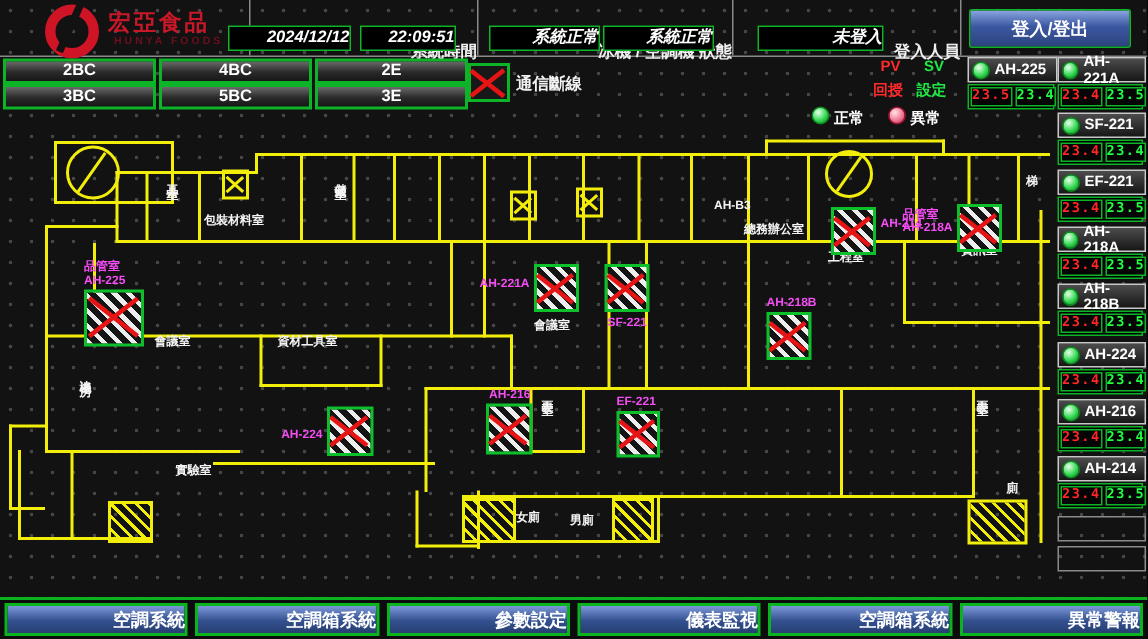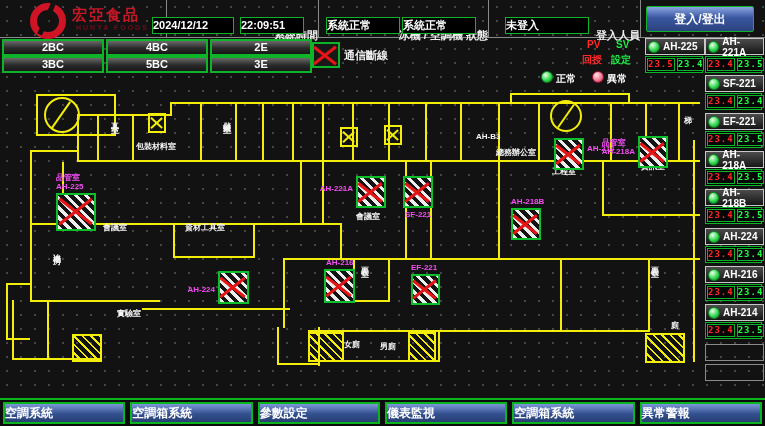--- a/index.html
+++ b/index.html
@@ -13,21 +13,21 @@
   }
   
   .hdr{position:absolute;left:0;top:0;width:765px;height:37px;border-bottom:1px solid #8a8a8a;padding-left:16px;}
   .hdr .vsep{position:absolute;top:0;width:1px;height:37px;background:#8a8a8a;}
   .logo-glyph{position:absolute;left:30px;top:3px;width:22px;height:22px;border:7px solid #cf1426;border-radius:50%;}
   .logo-slash{position:absolute;left:44px;top:2px;width:5px;height:34px;background:#121212;transform:rotate(24deg);}
   .logo-title{position:absolute;left:72px;top:6px;font-size:15px;font-weight:bold;color:#c81828;letter-spacing:2px;}
   .logo-sub{position:absolute;left:76px;top:24px;font-size:7px;font-weight:bold;color:#6d0f1c;letter-spacing:2px;}
   .hdr-label{position:absolute;top:12px;height:13px;font-size:11px;font-weight:bold;color:#efefef;text-align:right;line-height:13px;margin-top:17px;}
   .fld{position:absolute;top:17px;height:15px;border:1px solid #10b428;background:#000;
-       color:#fff;font-size:11px;font-weight:bold;text-align:left;line-height:15px;}
+       color:#fff;font-size:11px;font-weight:bold;text-align:right;line-height:15px;font-style:italic;}
   .login-btn{position:absolute;left:646px;top:6px;width:106px;height:24px;border:1px solid #10b428;
        background:linear-gradient(#8ba5e0,#3a57a0 45%,#2c437e);color:#fff;font-size:12px;font-weight:bold;
        text-align:center;line-height:24px;border-radius:2px;cursor:pointer;}
   
   .fbtn{position:absolute;height:13px;width:98px;border:2px solid #0db428;
         background:linear-gradient(#6a6a6a,#2a2a2a 55%,#171717);
         color:#fff;font-size:11px;font-weight:bold;text-align:center;line-height:13px;cursor:pointer;}
   
   .legend-x{position:absolute;left:312px;top:42px;width:24px;height:22px;border:2px solid #0db428;background:#181818;}
   .legend-x i,.dev-icon i{position:absolute;left:-3px;top:45%;width:115%;height:3px;background:#e61414;}
@@ -61,21 +61,21 @@
   .dev-icon{position:relative;border:2px solid #0dbf2a;
             background:repeating-linear-gradient(45deg,#ededed 0 3px,#141414 3px 7px);}
   .dev-lbl{position:absolute;color:#f54cf5;font-size:8px;font-weight:bold;line-height:9px;white-space:nowrap;z-index:5;}
   .dev-lbl span{display:block;}
   .room{position:absolute;color:#f4f4f4;font-size:8px;font-weight:bold;line-height:9px;z-index:3;white-space:nowrap;}
   .room.v{writing-mode:vertical-rl;text-orientation:upright;letter-spacing:1px;}
   
   .navbar{position:absolute;left:0;bottom:0;width:765px;height:28px;box-sizing:border-box;
           border-top:2px solid #0ab41e;background:#0c0c0c;display:flex;gap:5px;padding:2px 3px;}
   .nav-btn{flex:1;border:2px solid #0ab41e;background:linear-gradient(#7c98d8,#33508f 55%,#273f72);
-           color:#fff;font-size:12px;font-weight:bold;text-align:left;line-height:18px;cursor:pointer;}
+           color:#fff;font-size:12px;font-weight:bold;text-align:right;line-height:18px;cursor:pointer;}
 </style>
 </head>
 <body>
 
 <div class="screen">
 
   <div class="hdr">
     <div class="vsep" style="left:166px"></div>
     <div class="vsep" style="left:318px"></div>
     <div class="vsep" style="left:488px"></div>

